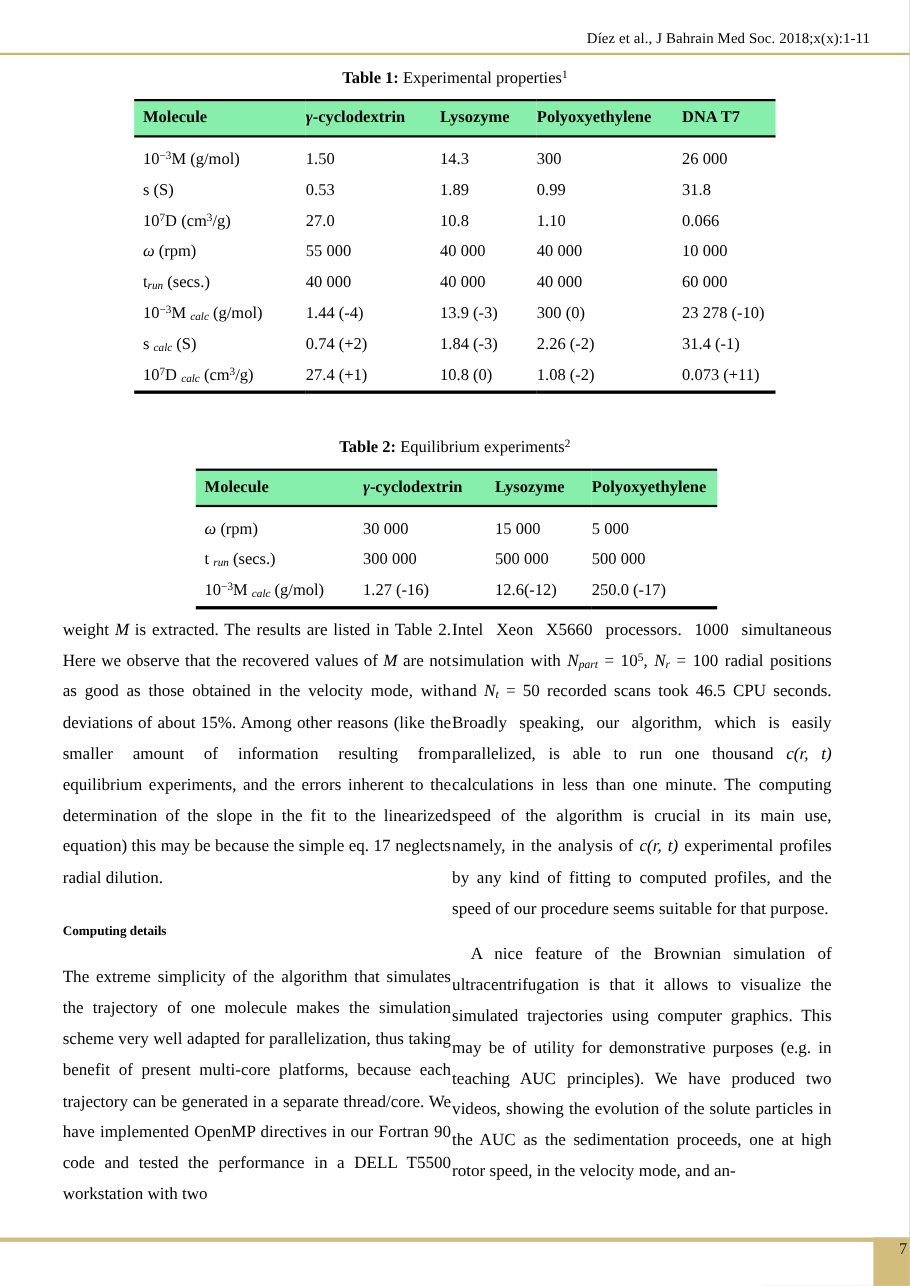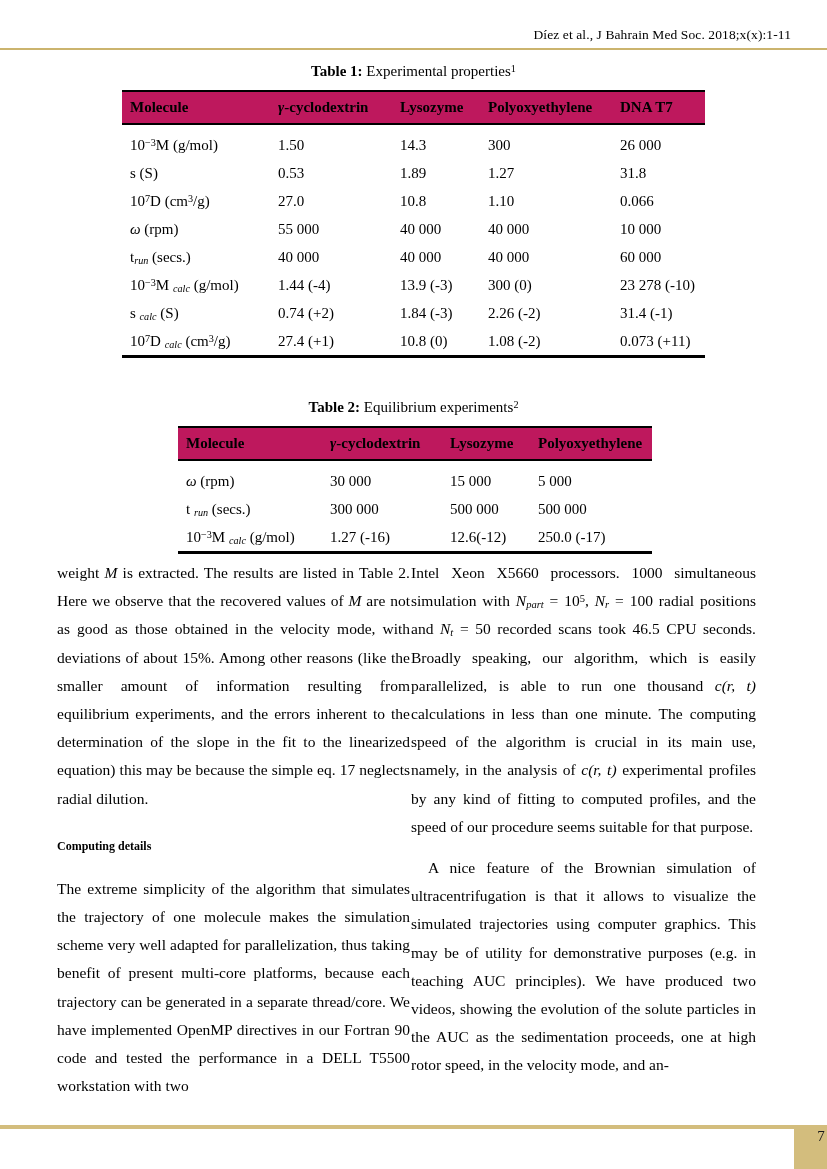--- a/index.html
+++ b/index.html
@@ -31,21 +31,21 @@
   .caption2{top:399px;}
   
   table{
     position:absolute;
     border-collapse:collapse;table-layout:fixed;
     font-size:15px;
     border-top:2px solid #000;border-bottom:3px solid #000;
   }
   .table1{top:90px;left:122px;width:583px;}
   .table2{top:426px;left:178px;width:474px;}
-  thead tr{background:#be185d;}
+  thead tr{background:#86efac;}
   thead{border-bottom:2px solid #000;}
   th{font-weight:bold;text-align:left;height:31px;padding:0;}
   td{height:28px;padding:0;text-align:left;vertical-align:middle;}
   th:first-child,td:first-child{padding-left:8px;}
   .table1 th:nth-child(1),.table1 td:nth-child(1){width:148px;}
   .table1 th:nth-child(2),.table1 td:nth-child(2){width:122px;}
   .table1 th:nth-child(3),.table1 td:nth-child(3){width:88px;}
   .table1 th:nth-child(4),.table1 td:nth-child(4){width:132px;}
   .table2 th:nth-child(1),.table2 td:nth-child(1){width:144px;}
   .table2 th:nth-child(2),.table2 td:nth-child(2){width:120px;}
@@ -114,21 +114,21 @@
           <td><span>10</span><span class="sup">−3</span><span>M (g/mol)</span></td>
           <td>1.50</td>
           <td>14.3</td>
           <td>300</td>
           <td>26 000</td>
         </tr>
         <tr>
           <td><span>s (S)</span></td>
           <td>0.53</td>
           <td>1.89</td>
-          <td>1.27</td>
+          <td>0.99</td>
           <td>31.8</td>
         </tr>
         <tr>
           <td><span>10</span><span class="sup">7</span><span>D (cm</span><span class="sup">3</span><span>/g)</span></td>
           <td>27.0</td>
           <td>10.8</td>
           <td>1.10</td>
           <td>0.066</td>
         </tr>
         <tr>

